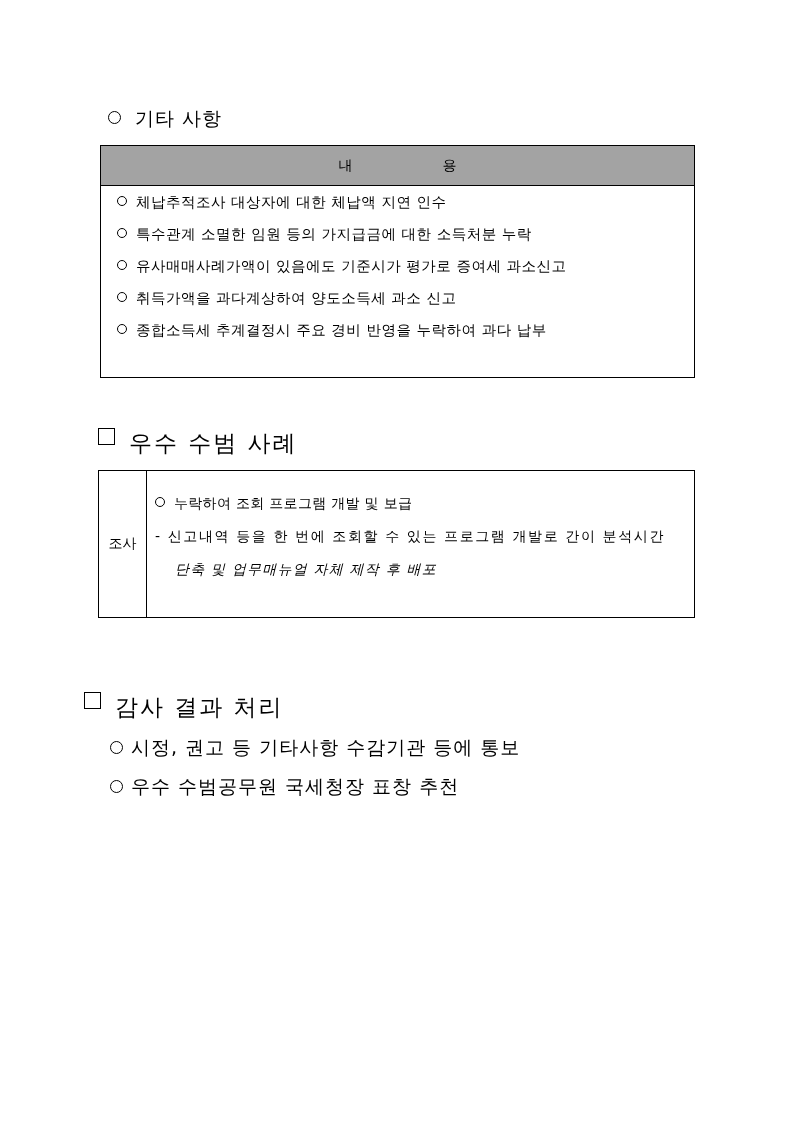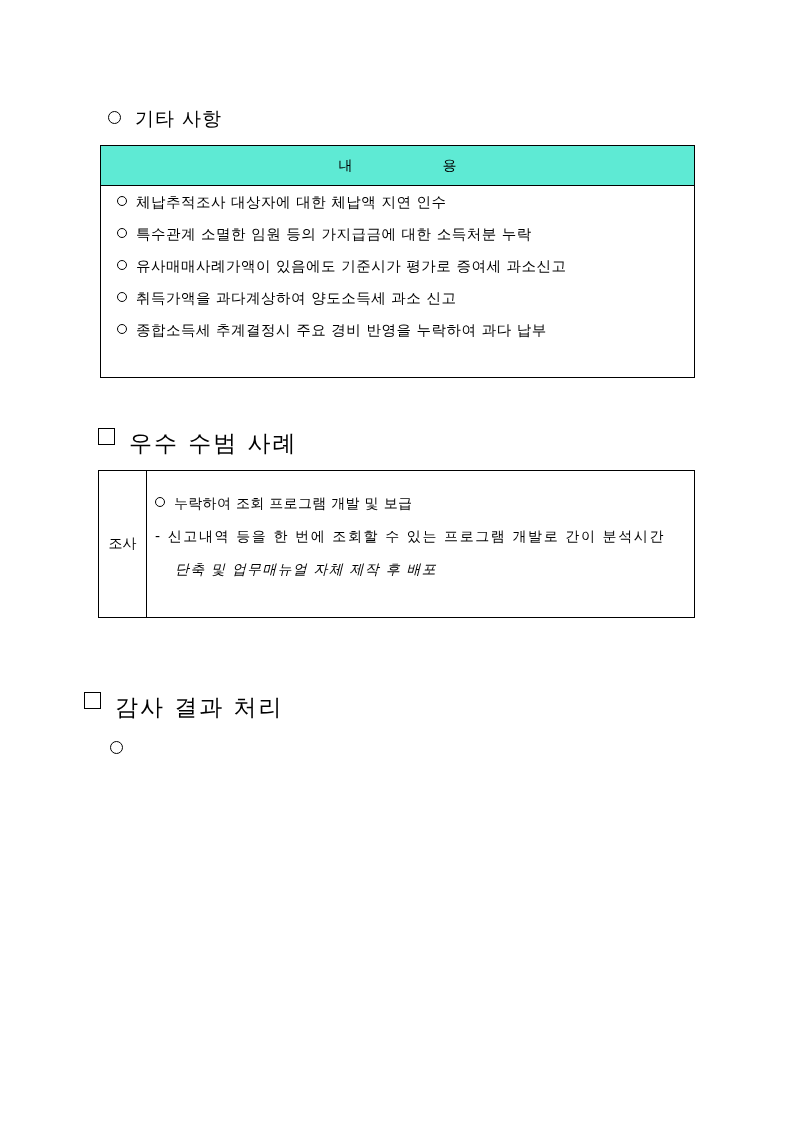--- a/index.html
+++ b/index.html
@@ -6,21 +6,21 @@
   body { width:794px; height:1123px; position:relative; overflow:hidden;
          font-family:"DejaVu Sans", "Liberation Sans", sans-serif; color:#000; }
   .abs { position:absolute; }
   .sub-heading { left:108px; top:106px; font-size:19px; letter-spacing:1px; }
   .sec-heading { font-size:23px; letter-spacing:2px; display:flex; }
   .sq { display:inline-block; width:17px; height:17px; border:1.5px solid #000; margin-right:14px; box-sizing:border-box; }
   .circ { display:inline-block; width:10px; height:10px; border:1.3px solid #000; border-radius:50%; box-sizing:border-box; margin-right:9px; vertical-align:middle; position:relative; top:-2px; }
   .circ-lg { width:13px; height:13px; margin-right:14px; }
   table { border-collapse:collapse; position:absolute; }
   td, th { border:1.3px solid #000; padding:0; }
-  th { background:#5eead4; font-weight:normal; font-size:14px; height:39px;text-decoration:underline; }
+  th { background:#a3a3a3; font-weight:normal; font-size:14px; height:39px;text-decoration:underline; }
   .hdr-span { display:inline-block; }
   .hdr-gap { display:inline-block; width:90px; }
   .t1 { left:100px; top:145px; width:595px; }
   .t1 td { height:191px; vertical-align:top; }
   .t1 .item { font-size:14.5px; height:32px; line-height:32px; padding-left:16px; letter-spacing:0.5px; }
   .t1 .items { }
   .t2 { left:98px; top:470px; width:597px; }
   .t2 .col1 { width:47px; text-align:center; font-size:14px; }
   .t2 td { height:129px; }
   .t2 .content { vertical-align:top; padding:17px 0 0 8px; font-size:14px; }
@@ -77,14 +77,19 @@
   </table>
 
 <div class="abs sec-heading" style="left:84px; top:692px;">
   <span class="sq"></span>
     <span>감사 결과 처리</span>
 </div>
 
 <div class="abs bullets" style="top:728px;">
   <div class="b">
       <span class="circ circ-lg" style="margin-right:8px;top:0;"></span>
+      <span>시정, 권고 등 기타사항 수감기관 등에 통보</span>
+    </div>
+  <div class="b">
+      <span class="circ circ-lg" style="margin-right:8px;top:0;"></span>
+      <span>우수 수범공무원 국세청장 표창 추천</span>
     </div>
 </div>
 
 </body></html>

